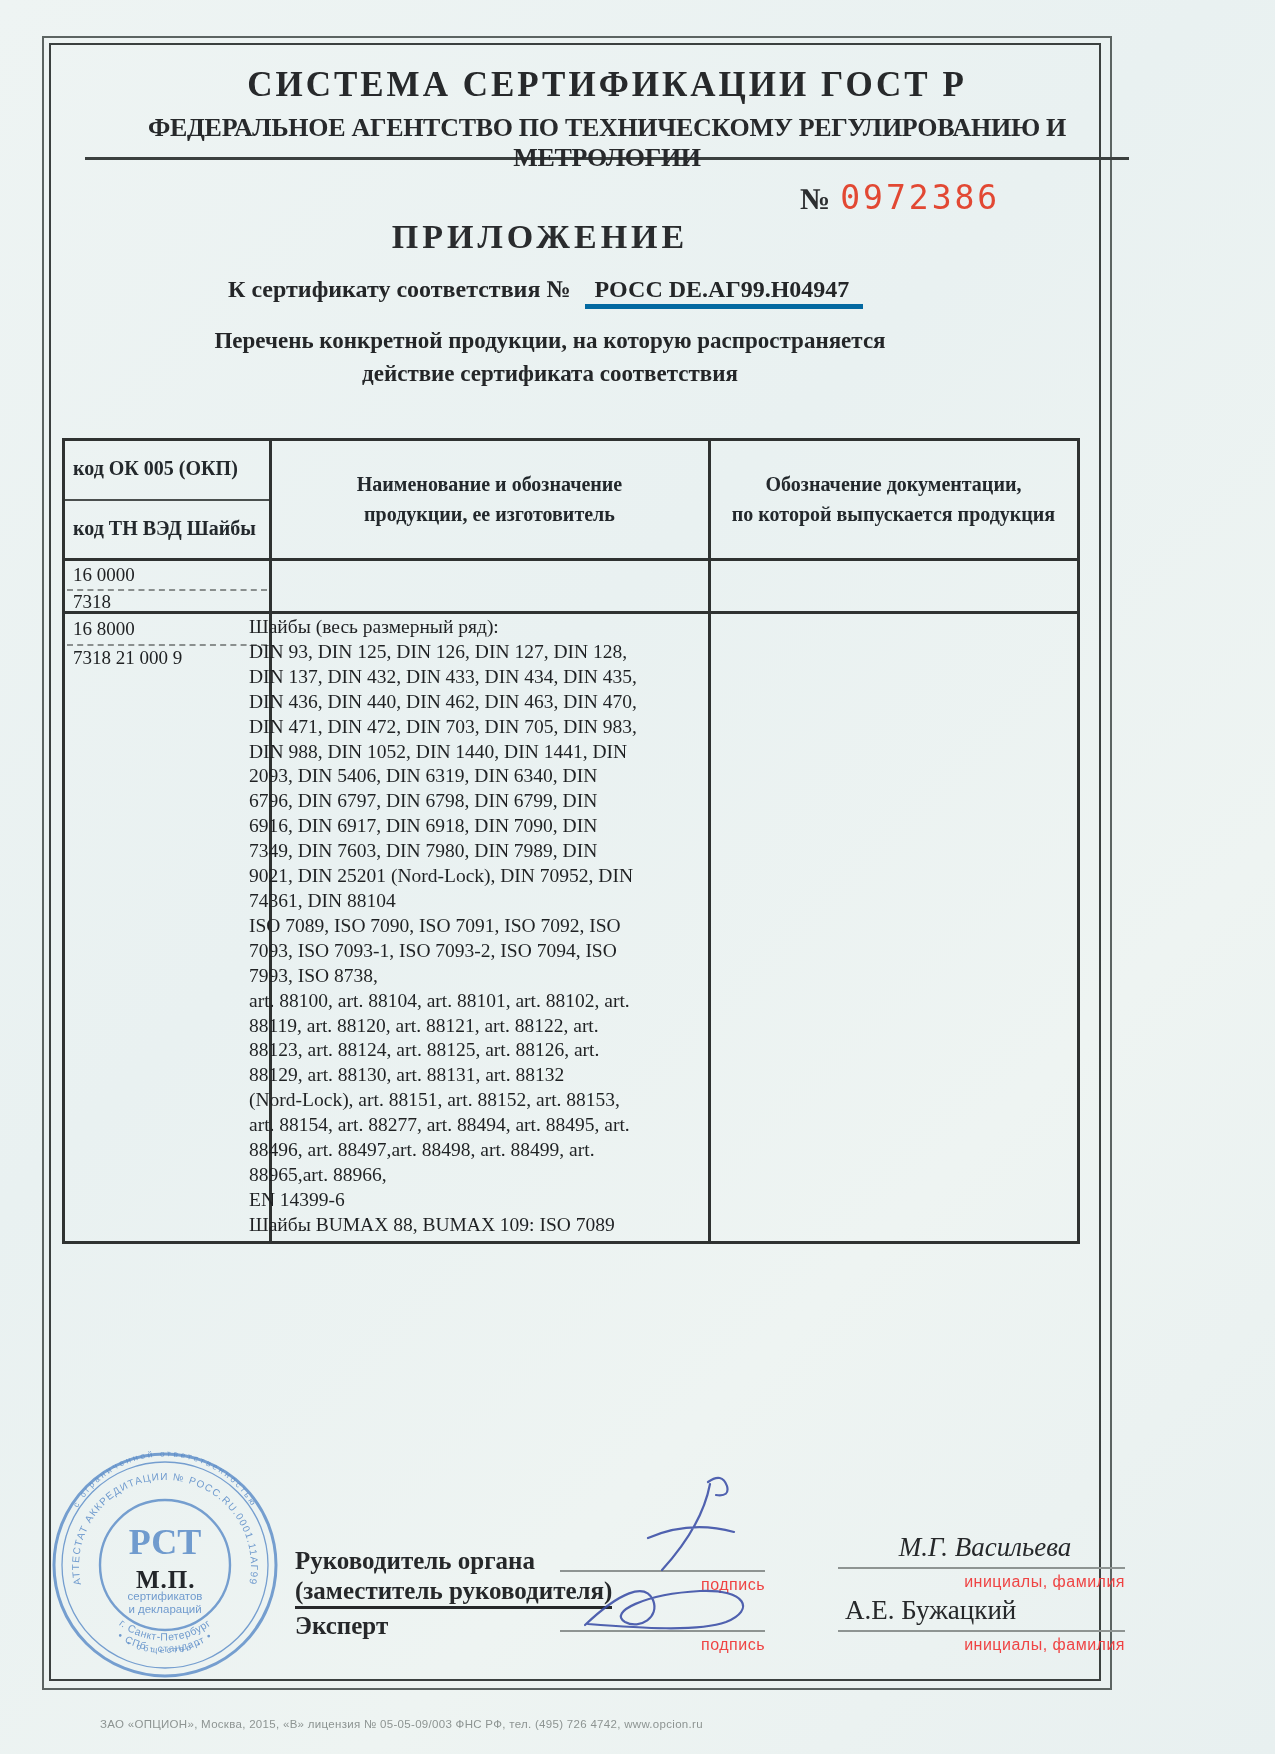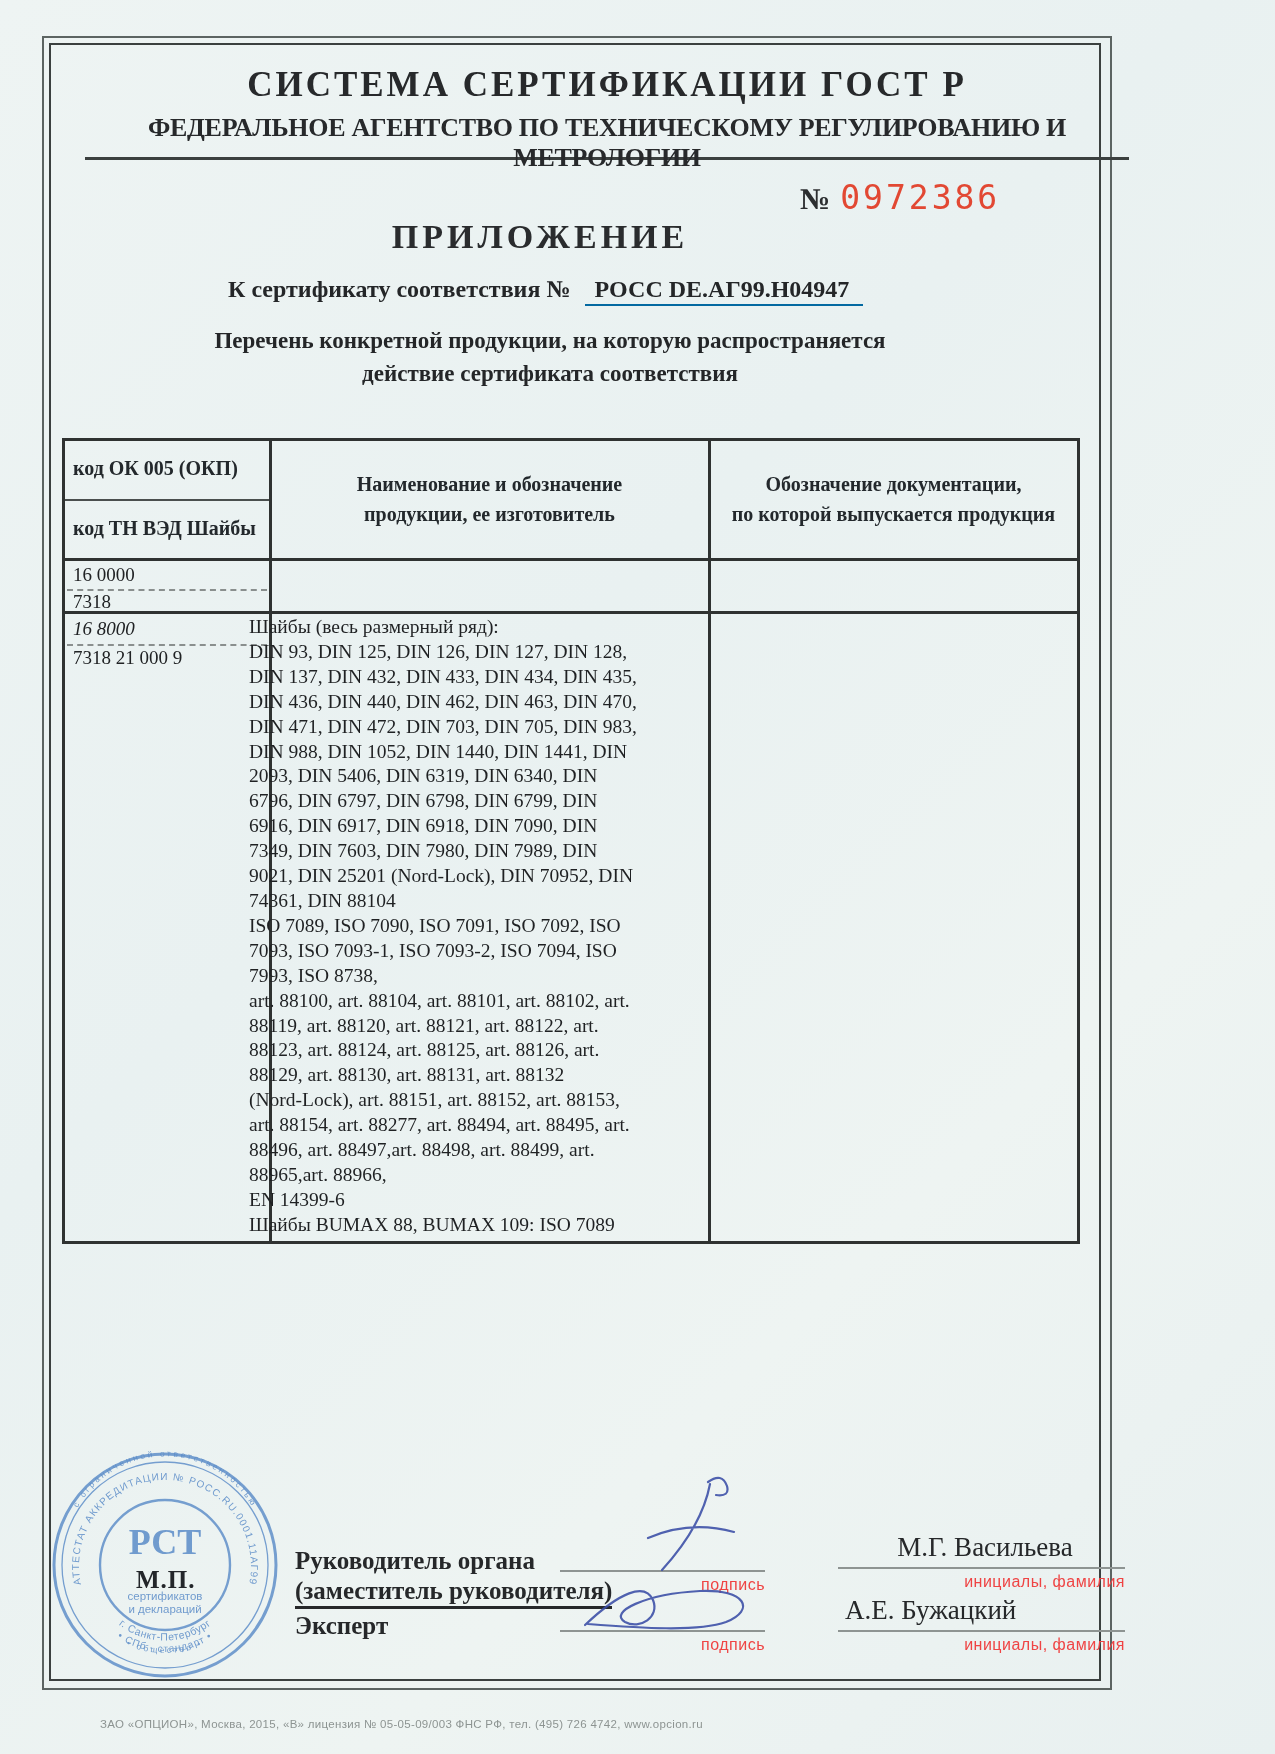--- a/index.html
+++ b/index.html
@@ -16,59 +16,59 @@
   .header-band{left:51px;top:45px;width:1044px;height:112px;border-bottom:3px solid #3b403f;text-align:center;margin-left:34px;}
   .title1{margin-top:20px;font-size:35px;font-weight:bold;letter-spacing:3px;color:#27292b;}
   .title2{margin-top:8px;font-size:26px;font-weight:bold;letter-spacing:-0.3px;color:#27292b;}
   
   .doc-no{left:800px;top:182px;display:flex;align-items:flex-start;}
   .doc-no .nosign{font-size:30px;font-weight:600;color:#2c2e30;}
   .doc-no .digits{font-family:"DejaVu Sans Mono",monospace;font-size:33px;color:#e24833;letter-spacing:3px;margin-left:10px;margin-top:-4px;}
   
   .big-title{left:300px;top:218px;width:480px;text-align:center;font-size:34px;font-weight:bold;letter-spacing:4px;color:#2a2c2e;}
   .cert-line{left:228px;top:276px;font-size:24px;font-weight:600;color:#242628;}
-  .cert-line .certno{border-bottom:2px solid #0369a1;padding:0 14px 2px 10px;margin-left:14px;}
+  .cert-line .certno{border-bottom:5px solid #0369a1;padding:0 14px 2px 10px;margin-left:14px;}
   .subtitle{left:90px;top:324px;width:920px;text-align:center;font-size:23px;font-weight:bold;line-height:33px;white-space:pre-line;color:#242628;}
   
   .tbl{left:62px;top:438px;width:1012px;height:800px;border:3px solid #2f3231;}
   .tbl .v{position:absolute;top:0;bottom:0;width:2.5px;background:#2f3231;}
   .v1{left:204px;} .v2{left:643px;}
   .h-line{position:absolute;left:0;right:0;height:2.5px;background:#2f3231;}
   .h-head{top:117px;} .h-row1{top:170px;}
   .col1-split{position:absolute;left:0;width:204px;top:58px;height:2px;background:#4a4f4e;}
   .dash{position:absolute;left:2px;width:200px;border-top:2px dashed #8a8f8e;}
   .dash-r1{top:148px;} .dash-r2{top:203px;}
   .cell{position:absolute;font-size:19px;color:#202224;}
   .head-cell{font-size:20px;font-weight:600;color:#23282c;}
   .c1-top{left:8px;top:16px;width:190px;}
   .c1-bot{left:8px;top:76px;width:190px;}
   .c2-head{left:208px;top:28px;width:433px;text-align:center;line-height:30px;white-space:pre-line;}
   .c3-head{left:647px;top:28px;width:363px;text-align:center;line-height:30px;white-space:pre-line;}
   .r1-okp{left:8px;top:123px;} .r1-tnved{left:8px;top:150px;}
-  .r2-okp{left:8px;top:177px;font-style:italic;} .r2-tnved{left:8px;top:206px;}
+  .r2-okp{left:8px;top:177px;} .r2-tnved{left:8px;top:206px;}
   .product-list{left:184px;top:174px;width:470px;font-size:19.5px;line-height:24.9px;white-space:pre-line;color:#1f2123;}
   
   .stamp-svg{left:30px;top:1438px;}
   .mp{left:136px;top:1566px;font-size:25px;letter-spacing:1px;color:#23262a;font-weight:600;}
   
   .role1{left:295px;top:1546px;font-size:25px;font-weight:bold;line-height:30px;color:#26282a;}
   .role1b{left:295px;top:1577px;font-size:25px;font-weight:bold;color:#26282a;border-bottom:3px solid #26282a;padding-bottom:1px;}
   .role2{left:295px;top:1612px;font-size:25px;font-weight:bold;color:#26282a;}
   .sigline{height:2px;background:#8e9492;}
   .sig1-line{left:560px;top:1570px;width:205px;}
   .sig2-line{left:560px;top:1630px;width:205px;}
   .name1-line{left:838px;top:1567px;width:287px;}
   .name2-line{left:838px;top:1630px;width:287px;}
   .cap{font-family:"Liberation Sans","DejaVu Sans",sans-serif;font-size:16px;color:#ef4444;letter-spacing:0.5px;text-align:right;}
   .cap-s1{left:560px;top:1576px;width:205px;}
   .cap-s2{left:560px;top:1636px;width:205px;}
   .cap-n1{left:838px;top:1573px;width:287px;}
   .cap-n2{left:838px;top:1636px;width:287px;}
   .name{font-size:27px;color:#26282a;}
-  .name1{left:845px;top:1532px;width:280px;text-align:center;}
+  .name1{left:845px;top:1532px;width:280px;text-align:center;font-style:italic;}
   .name2{left:845px;top:1595px;width:280px;text-align:left;}
   .sig-svg{left:550px;top:1470px;}
   
   .footer{left:100px;top:1718px;width:1000px;
     font-family:"Liberation Sans","DejaVu Sans",sans-serif;font-size:11.5px;color:#8d9492;letter-spacing:0.3px;}
 </style>
 </head>
 <body>
 
 <div class="abs frame-outer"></div>

